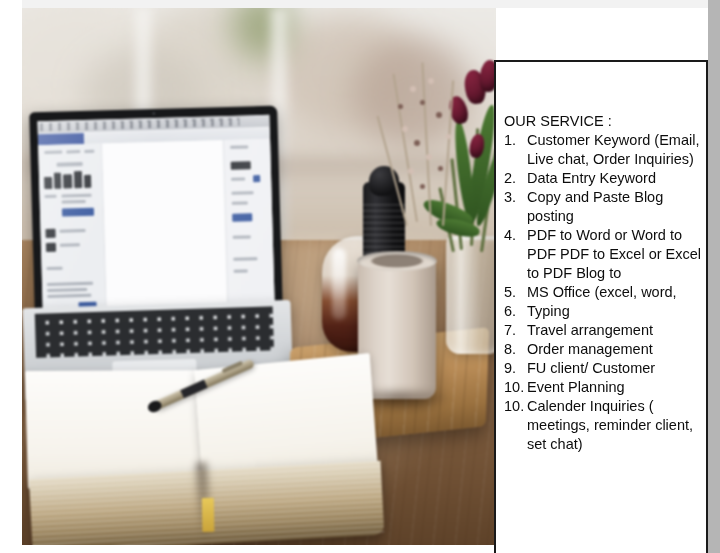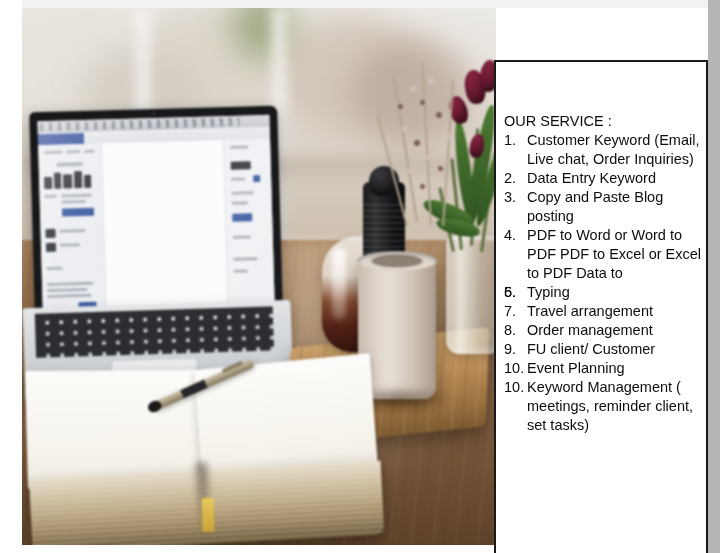--- a/index.html
+++ b/index.html
@@ -705,24 +705,25 @@
           </li>
           <li>
             <span class="num">3.</span>
             <span class="ltxt">Copy and Paste Blog</span>
             <span class="ltxt">posting</span>
           </li>
           <li>
             <span class="num">4.</span>
             <span class="ltxt">PDF to Word or Word to</span>
             <span class="ltxt">PDF PDF to Excel or Excel</span>
-            <span class="ltxt">to PDF Data to</span>
+            <span class="ltxt">to PDF Blog to</span>
           </li>
           <li>
             <span class="num">5.</span>
+            <span class="ltxt">MS Office (excel, word,</span>
           </li>
           <li>
             <span class="num">6.</span>
             <span class="ltxt">Typing</span>
           </li>
           <li>
             <span class="num">7.</span>
             <span class="ltxt">Travel arrangement</span>
           </li>
           <li>
@@ -732,22 +733,22 @@
           <li>
             <span class="num">9.</span>
             <span class="ltxt">FU client/ Customer</span>
           </li>
           <li>
             <span class="num">10.</span>
             <span class="ltxt">Event Planning</span>
           </li>
           <li>
             <span class="num">10.</span>
-            <span class="ltxt">Keyword Management (</span>
+            <span class="ltxt">Calender Inquiries (</span>
             <span class="ltxt">meetings, reminder client,</span>
-            <span class="ltxt">set tasks)</span>
+            <span class="ltxt">set chat)</span>
           </li>
         </ol>
     </div>
   </div>
 
   <div class="strip-right"></div>
 </div>
 
 </body></html>

